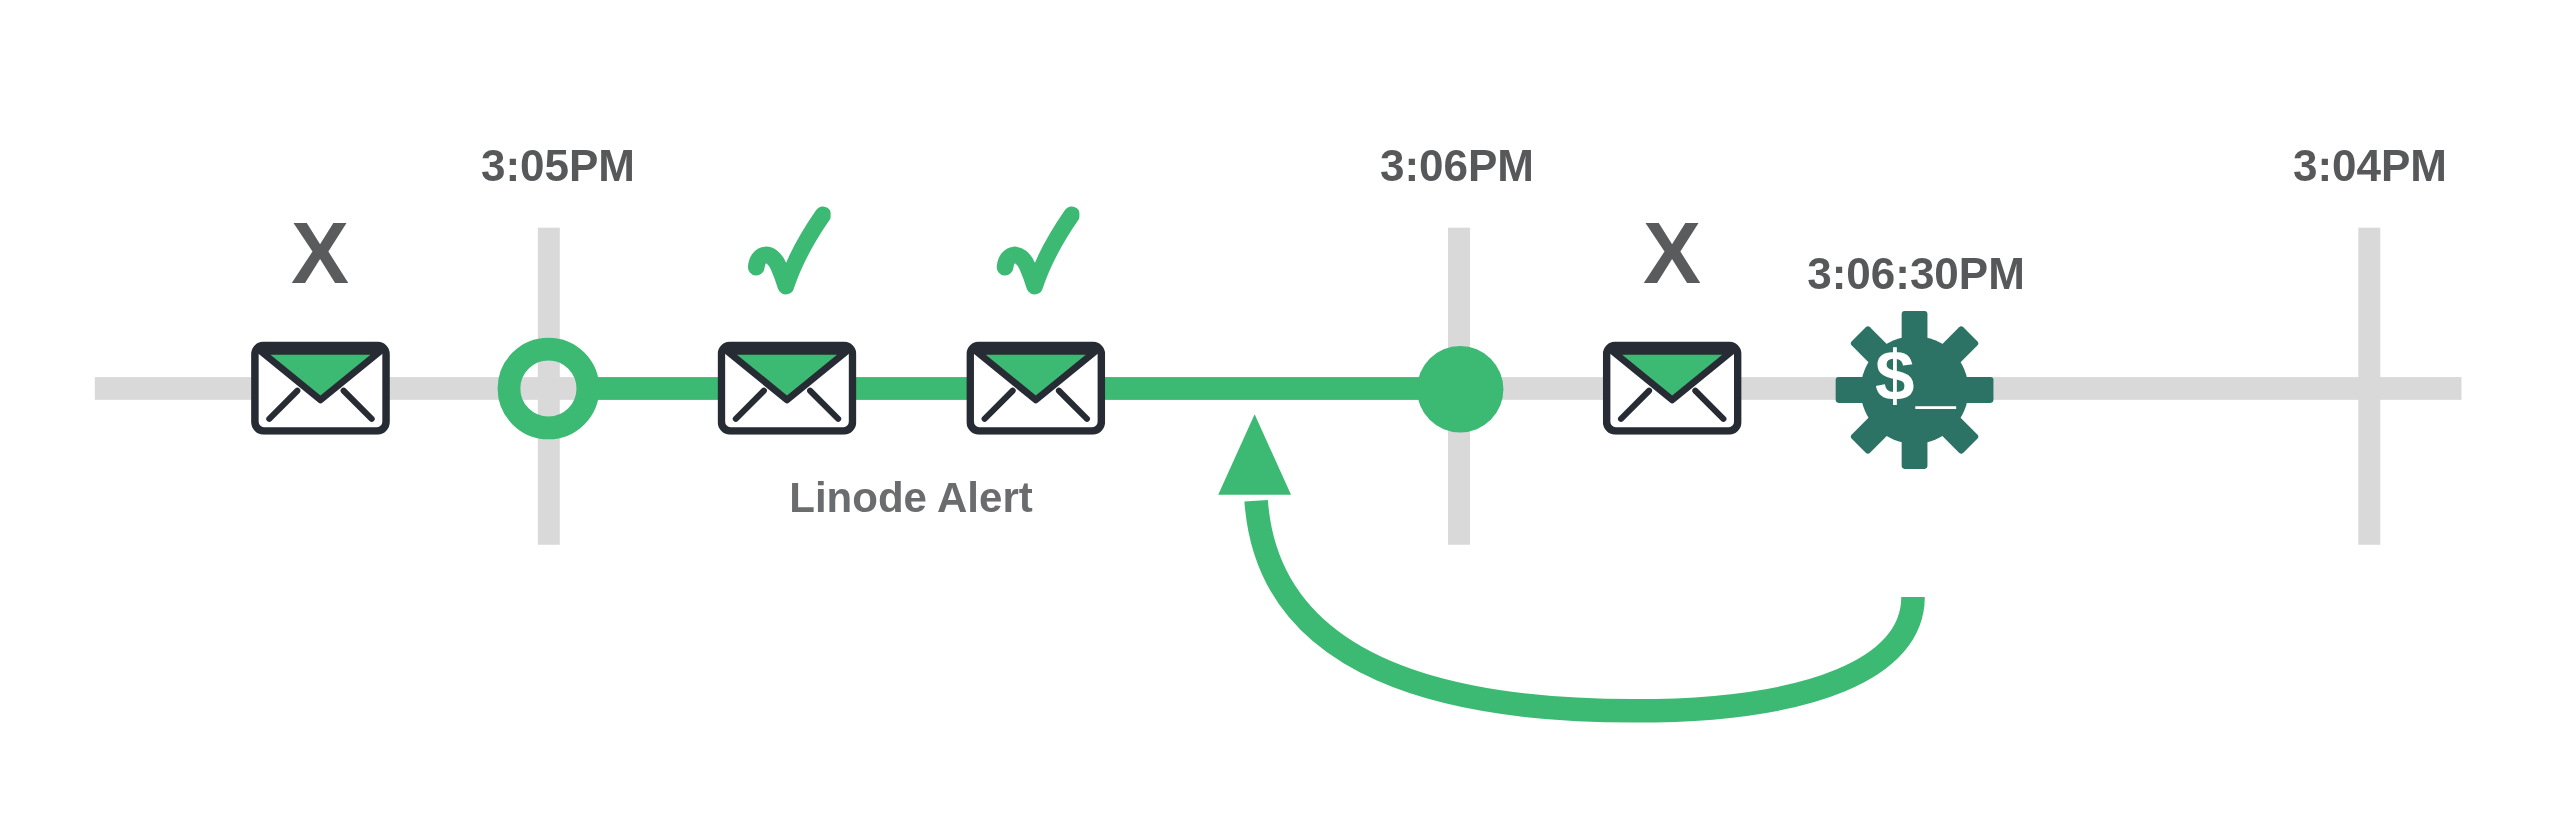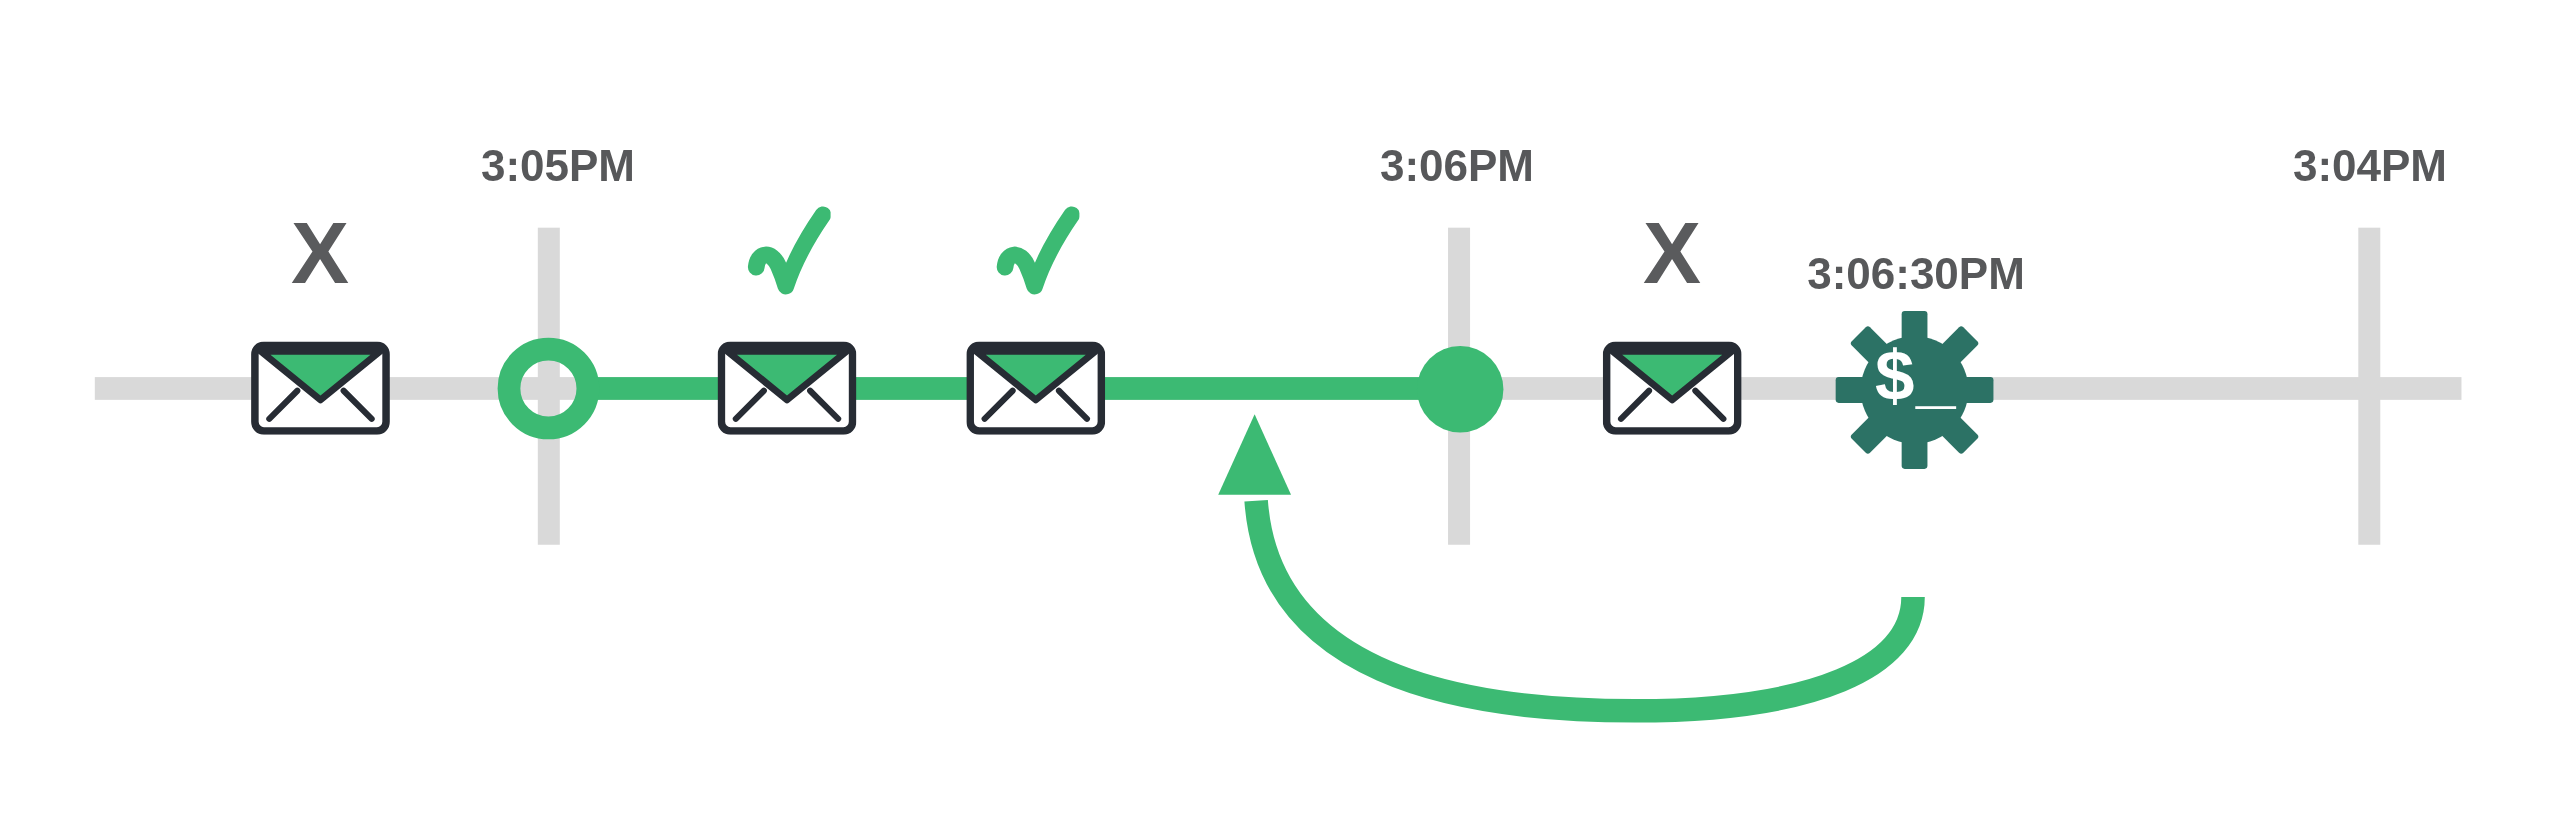--- a/index.html
+++ b/index.html
@@ -100,19 +100,20 @@
 
   <div class="txt time-label" style="left:2370px; top:141px;">3:04PM</div>
 
   <div class="txt time-label" style="left:1916px; top:217px;margin-top:32px;">3:06:30PM</div>
 
   <div class="txt x-mark" style="left:320px; top:209px;">X</div>
 
   <div class="txt x-mark" style="left:1672px; top:209px;">X</div>
 
   <div class="txt caption" style="left:911px; top:472px;">
+    <span>Linode Alert</span>
   </div>
 
 
   <div class="txt gear-prompt" style="left:1916px; top:340px;">$_</div>
 
 </div>
 
 
 </body></html>

